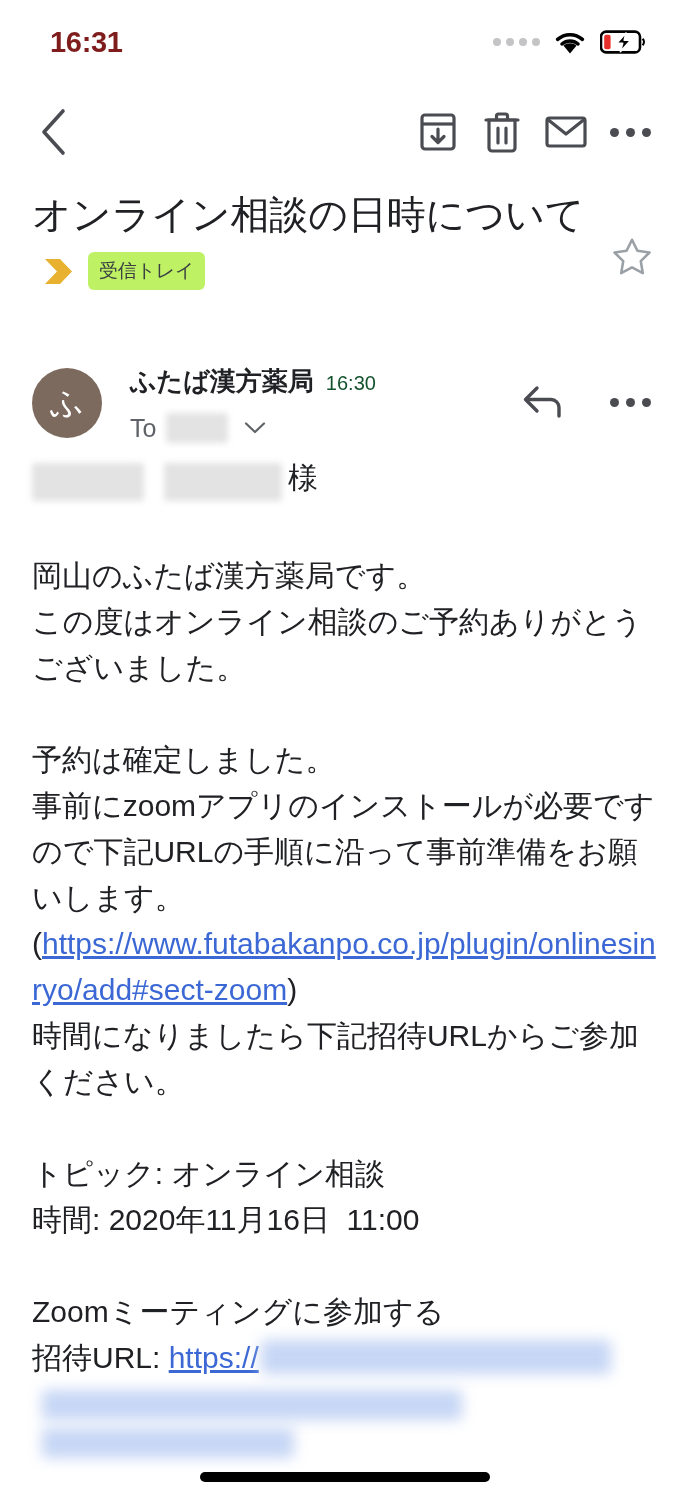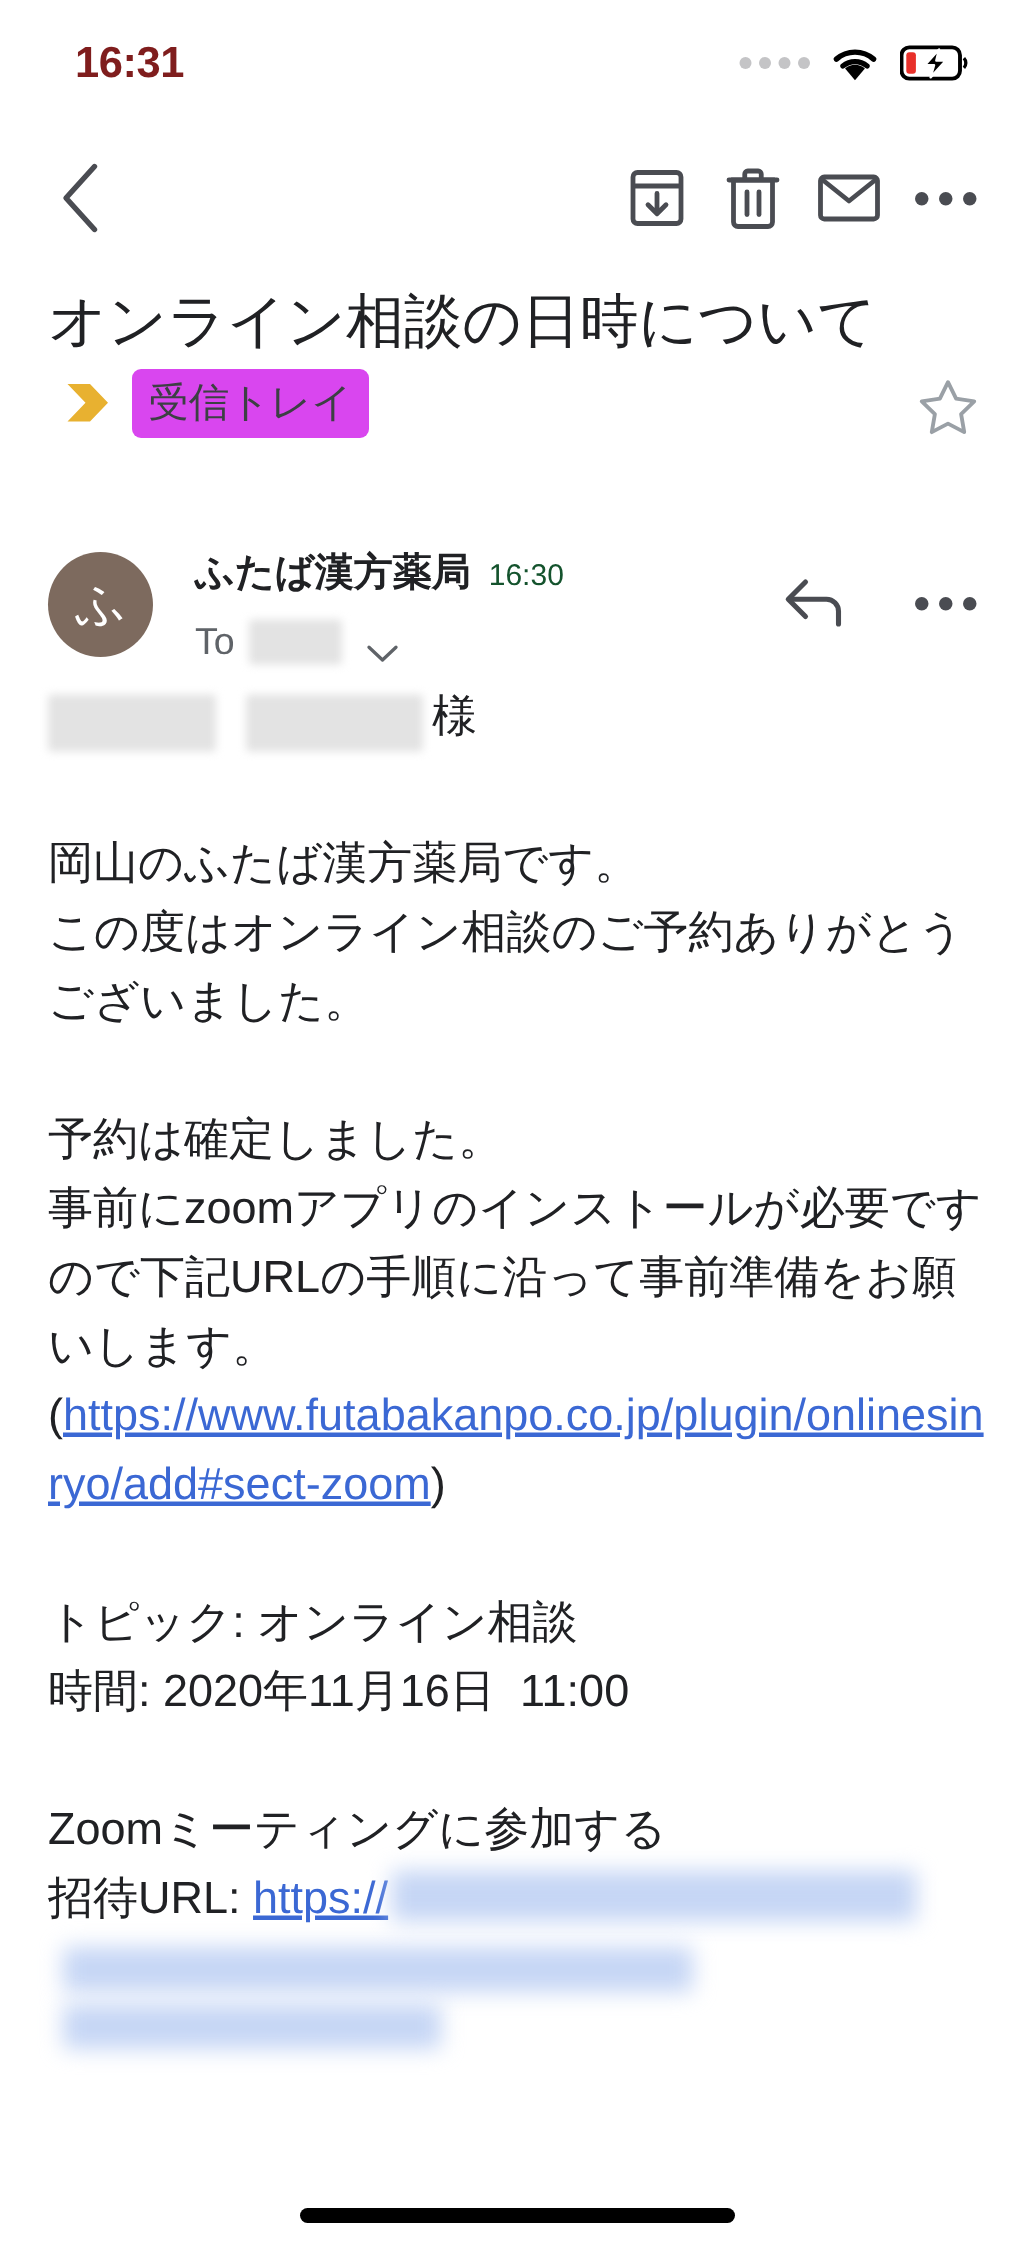--- a/index.html
+++ b/index.html
@@ -76,21 +76,22 @@
 
   
   .subject-wrap {
     position: absolute;
     top: 186px; left: 0; right: 0;
     padding: 0 30px 0 32px;
     box-sizing: border-box;
   }
   .subject-row {
     display: flex;
-    align-items: flex-end;
+    align-items: center;
+    font-family: Liberation Serif, serif;
   }
   .subject-text {
     flex: 1;
     font-size: 39px;
     line-height: 57px;
     font-weight: 400;
     color: #202124;
     letter-spacing: -0.2px;
     padding-right: 10px;
   }
@@ -101,24 +102,24 @@
     vertical-align: middle;
     margin-left: 12px;
     position: relative;
     top: -5px;
   }
   .chevron-important {
     width: 30px; height: 31px;
     flex: none;
   }
   .label-chip {
-    background: #d946ef;
+    background: #bef264;
     color: #3c4043;
     border-radius: 6px;
-    font-size: 27px;
+    font-size: 19px;
     line-height: 1;
     padding: 9px 11px 10px;
     white-space: nowrap;
   }
   .star-btn {
     flex: none;
     width: 56px; height: 56px;
     display: flex;
     align-items: center;
     justify-content: center;
@@ -160,21 +161,21 @@
     font-size: 26px;
     font-weight: 700;
     color: #202124;
   }
   .sender-time {
     font-size: 20px;
     color: #14532d;
   }
   .sender-line2 {
     display: flex;
-    align-items: flex-end;
+    align-items: center;
     gap: 6px;
     margin-top: 14px;
   }
   .to-label {
     font-size: 25px;
     color: #5f6368;
   }
   .redact {
     background: #e3e3e3;
     border-radius: 2px;
@@ -367,20 +368,21 @@
   <div class="gap"></div>
 
   <p>岡山のふたば漢方薬局です。
 この度はオンライン相談のご予約ありがとうございました。</p>
 
   <div class="gap"></div>
 
   <p>予約は確定しました。</p>
   <p>事前にzoomアプリのインストールが必要ですので下記URLの手順に沿って事前準備をお願いします。</p>
   <p><span>(</span><a class="link" href="#">https://www.futabakanpo.co.jp/plugin/onlinesinryo/add#sect-zoom</a><span>)</span></p>
+  <p>時間になりましたら下記招待URLからご参加ください。</p>
 
   <div class="gap"></div>
 
   <p>トピック: オンライン相談</p>
   <p>時間: 2020年11月16日  11:00</p>
 
   <div class="gap"></div>
 
   <p>Zoomミーティングに参加する</p>
   <p><span>招待URL: </span><a class="link" href="#">https://</a><span class="redact-url url-blur-1"></span></p>

